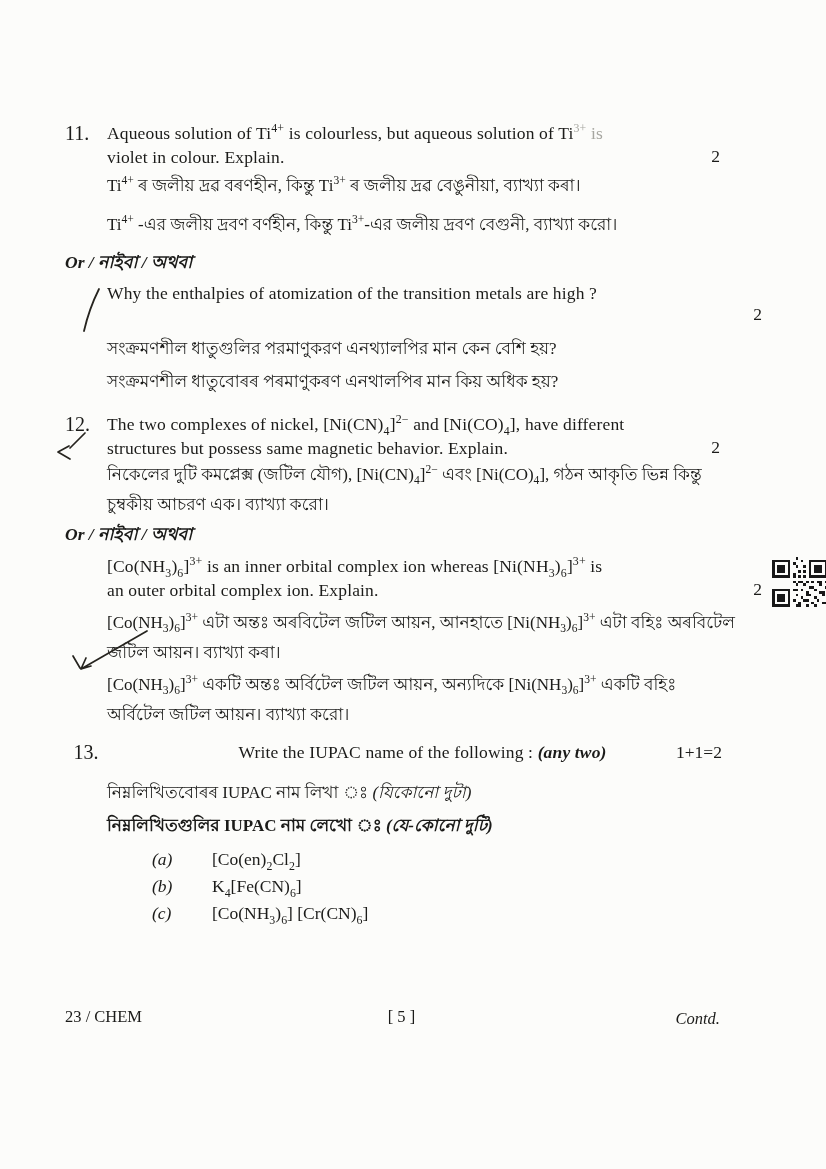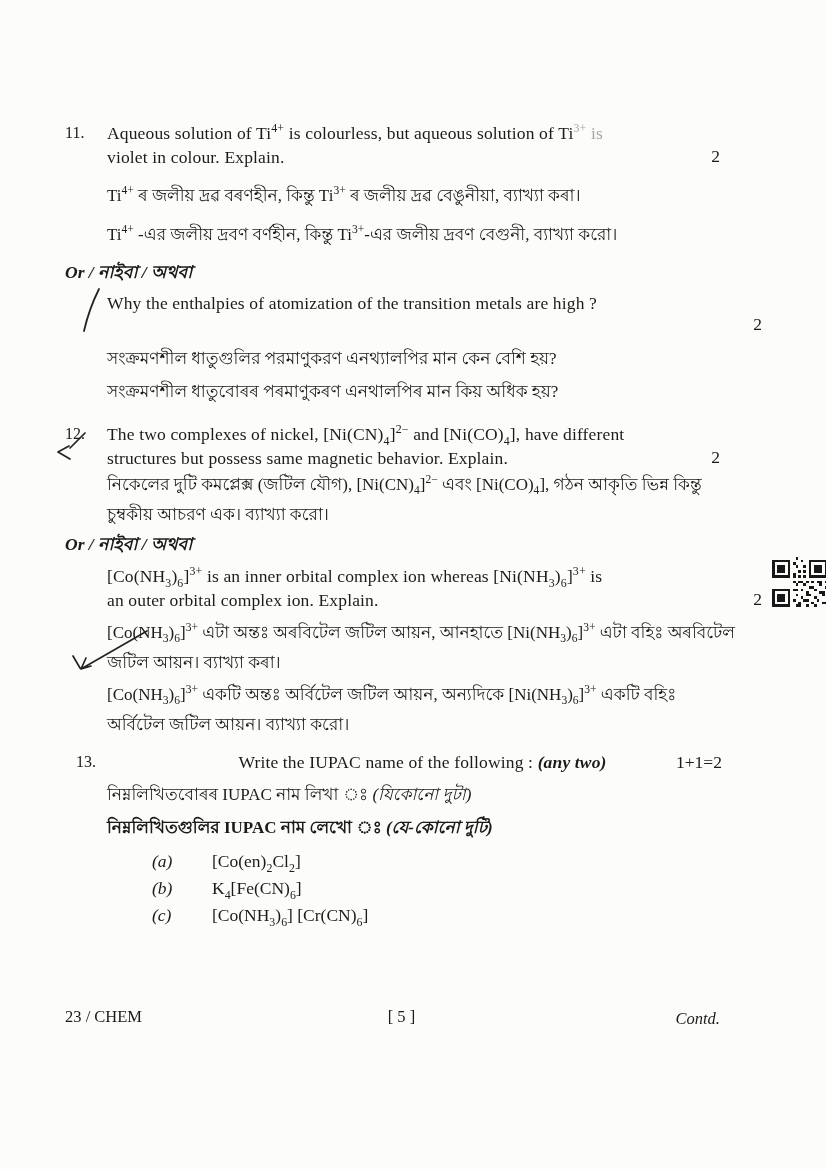--- a/index.html
+++ b/index.html
@@ -7,21 +7,21 @@
   .page{
     position:relative;
     width:826px;height:1169px;
     background:#fcfcfa;
     font-family:"Liberation Serif", serif;
     color:#1b1b19;
     overflow:hidden;
   }
   .content{position:absolute;left:65px;top:121px;width:673px;}
   .q-row{display:flex;position:relative;}
-  .q-num{flex:0 0 42px;width:42px;font-size:16px;line-height:24px;}
+  .q-num{flex:0 0 42px;width:42px;font-size:20px;line-height:24px;}
   .en{font-size:17.5px;line-height:24px;margin:0;letter-spacing:0.15px;}
   .q-text{flex:1;}
   .marks{position:absolute;right:18px;bottom:1px;font-size:17.5px;line-height:24px;}
   .marks-top{position:absolute;right:16px;top:0;font-size:17.5px;line-height:24px;}
   .indic{font-size:17px;line-height:26px;margin:0 0 0 42px;}
   .indic2{font-size:17px;line-height:30px;margin:0 0 0 42px;}
   .or-head{text-align:left;font-weight:bold;font-style:italic;font-size:17.5px;line-height:24px;margin:0;}
   sup{font-size:68%;line-height:0;vertical-align:super;}
   sub{font-size:68%;line-height:0;vertical-align:sub;}
   .faded{color:#a6a6a0;}
@@ -41,21 +41,21 @@
 
   <div class="content">
 
     <div class="q-row" style="min-height:48px;">
       <div class="q-num">11.</div>
       <div class="q-text">
         <p class="en">Aqueous solution of Ti<sup>4+</sup> is colourless, but aqueous solution of Ti<sup class="faded">3+</sup> <span class="faded">is</span><br>violet in colour. Explain.</p>
       </div>
       <span class="marks">2</span>
     </div>
-    <p class="indic" style="margin-top:14px;">Ti<sup>4+</sup> ৰ জলীয় দ্ৰৱ বৰণহীন, কিন্তু Ti<sup>3+</sup> ৰ জলীয় দ্ৰৱ বেঙুনীয়া, ব্যাখ্যা কৰা।</p>
+    <p class="indic" style="margin-top:4px;">Ti<sup>4+</sup> ৰ জলীয় দ্ৰৱ বৰণহীন, কিন্তু Ti<sup>3+</sup> ৰ জলীয় দ্ৰৱ বেঙুনীয়া, ব্যাখ্যা কৰা।</p>
     <p class="indic" style="margin-top:13px;">Ti<sup>4+</sup> -এর জলীয় দ্রবণ বর্ণহীন, কিন্তু Ti<sup>3+</sup>-এর জলীয় দ্রবণ বেগুনী, ব্যাখ্যা করো।</p>
 
     <p class="or-head" style="margin-top:12px;">Or / নাইবা / অথবা</p>
 
     <div class="q-row" style="margin-top:7px;min-height:46px;margin-left:42px;">
       <div class="q-text">
         <p class="en">Why the enthalpies of atomization of the transition metals are high ?</p>
       </div>
       <span class="marks" style="right:-24px;">2</span>
     </div>
@@ -82,21 +82,21 @@
     <p class="indic2" style="margin-top:6px;">[Co(NH<sub>3</sub>)<sub>6</sub>]<sup>3+</sup> এটা অন্তঃ অৰবিটেল জটিল আয়ন, আনহাতে [Ni(NH<sub>3</sub>)<sub>6</sub>]<sup>3+</sup> এটা বহিঃ অৰবিটেল<br>জটিল আয়ন। ব্যাখ্যা কৰা।</p>
     <p class="indic2" style="margin-top:2px;">[Co(NH<sub>3</sub>)<sub>6</sub>]<sup>3+</sup> একটি অন্তঃ অর্বিটেল জটিল আয়ন, অন্যদিকে [Ni(NH<sub>3</sub>)<sub>6</sub>]<sup>3+</sup> একটি বহিঃ<br>অর্বিটেল জটিল আয়ন। ব্যাখ্যা করো।</p>
 
     <div class="q-row" style="margin-top:10px;min-height:24px;text-align:center;">
       <div class="q-num">13.</div>
       <div class="q-text">
         <p class="en">Write the IUPAC name of the following : <b><i>(any two)</i></b></p>
       </div>
       <span class="marks-top">1+1=2</span>
     </div>
-    <p class="indic" style="margin-top:8px;">নিম্নলিখিতবোৰৰ IUPAC নাম লিখা ঃ <i>(যিকোনো দুটা)</i></p>
+    <p class="indic" style="margin-top:16px;">নিম্নলিখিতবোৰৰ IUPAC নাম লিখা ঃ <i>(যিকোনো দুটা)</i></p>
     <p class="indic" style="margin-top:7px;font-weight:bold;">নিম্নলিখিতগুলির IUPAC নাম লেখো ঃ <i>(যে-কোনো দুটি)</i></p>
 
     <div style="margin-top:7px;">
       <div class="item-row">
         <span class="item-label">(a)</span>
         <span>[Co(en)<sub>2</sub>Cl<sub>2</sub>]</span>
       </div>
       <div class="item-row">
         <span class="item-label">(b)</span>
         <span>K<sub>4</sub>[Fe(CN)<sub>6</sub>]</span>

